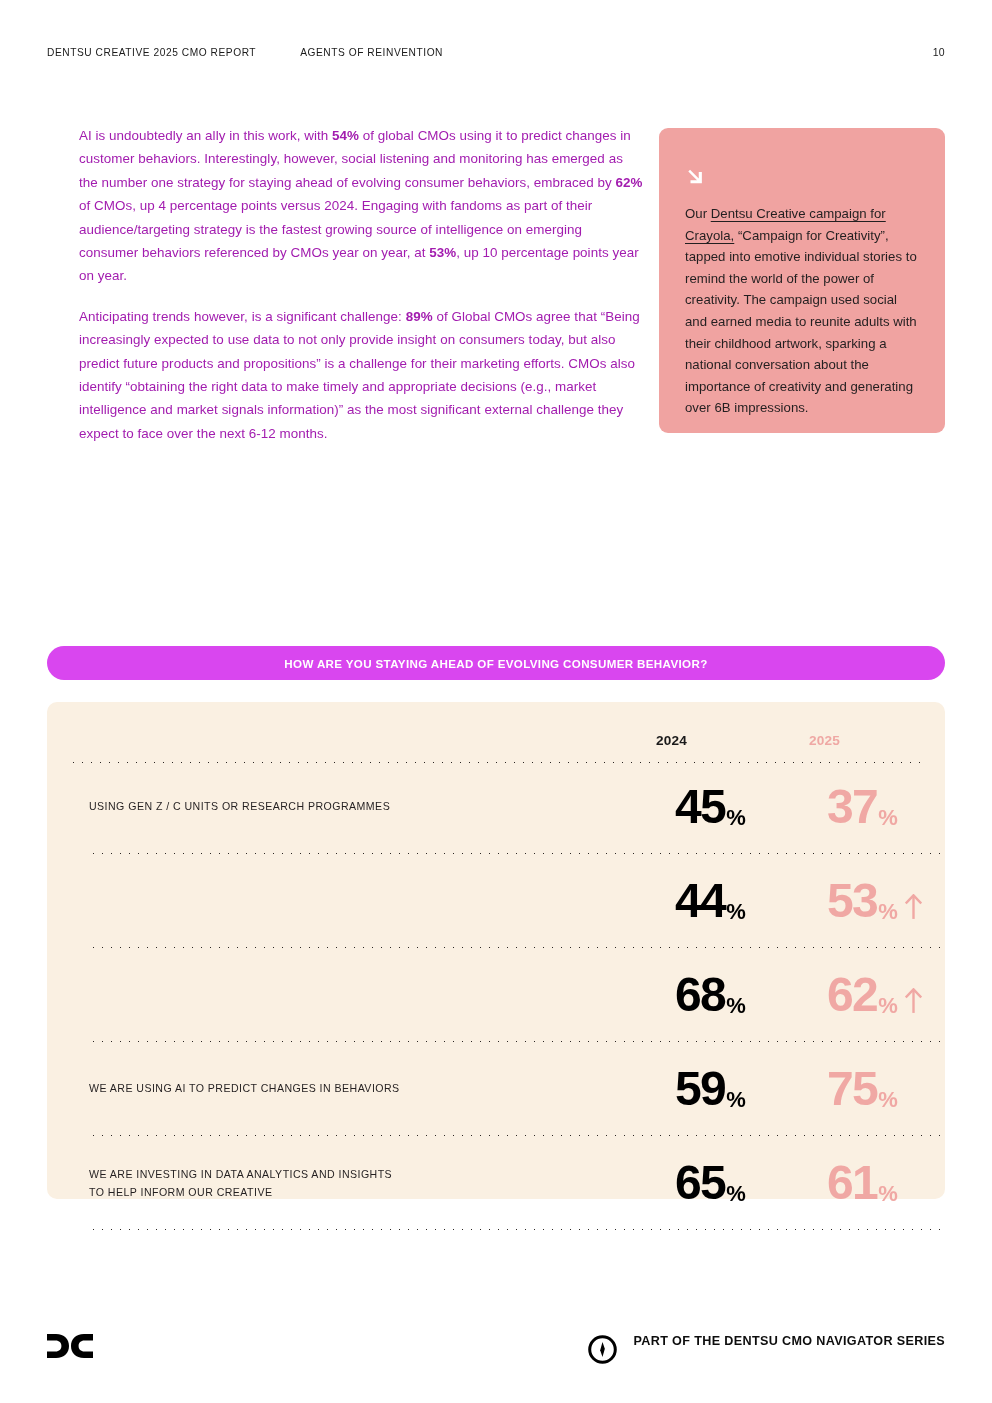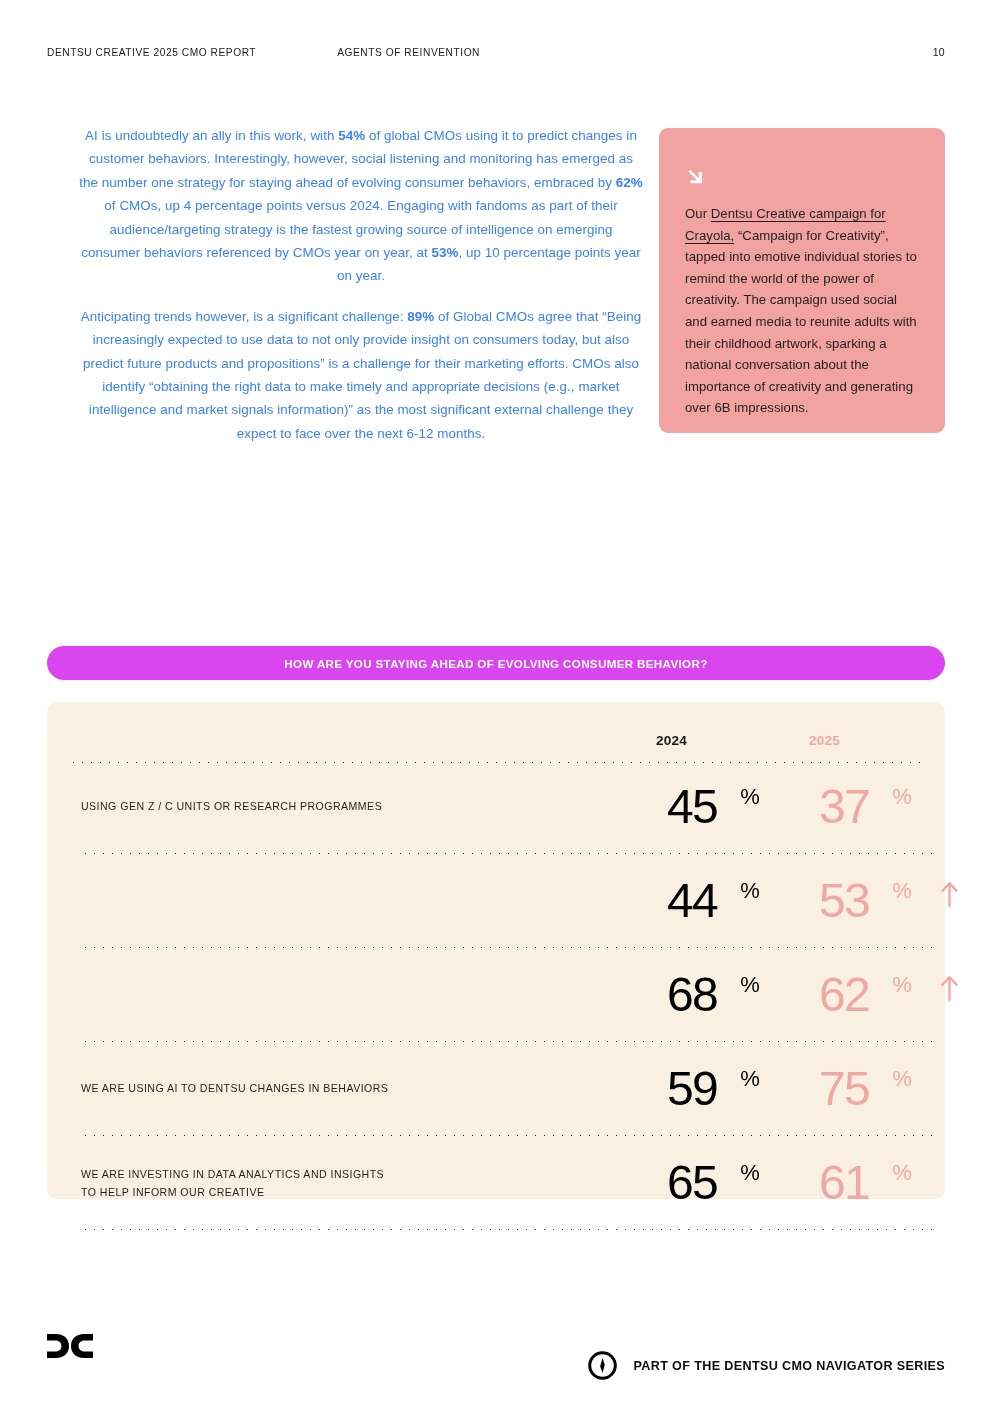--- a/index.html
+++ b/index.html
@@ -36,42 +36,42 @@
     color: #1a1a1a;
     font-weight: 400;
     white-space: nowrap;
   }
   .run-head .rh-section {
     font-size: 10.2px;
     letter-spacing: 0.55px;
     color: #1a1a1a;
     font-weight: 400;
     white-space: nowrap;
-    margin-left: 81px;
+    margin-left: 44px;
   }
   .run-head .rh-page {
     margin-left: auto;
     font-size: 10.5px;
     color: #1a1a1a;
     letter-spacing: 0.3px;
   }
 
   
   .body-col {
     position: absolute;
     top: 124px;
     left: 47px;
     width: 596px;
   }
   .para {
     font-size: 13.4px;
     line-height: 23.4px;
-    color: #3b82f6;
+    color: #a21caf;
     letter-spacing: 0.05px;
-    text-align: center;
+    text-align: left;
     margin-left: 32px;
   }
   .para + .para { margin-top: 17px; }
   .para b { font-weight: 700; }
 
   
   .callout {
     position: absolute;
     top: 128px;
     left: 659px;
@@ -153,21 +153,21 @@
     height: 3px;
     background-image: radial-gradient(#2b2623 0.8px, transparent 0.9px);
     background-size: 9px 3px;
     background-repeat: repeat-x;
     background-position: 0 1px;
   }
 
   .rows {
     position: absolute;
     top: 58px;
-    left: 4px;
+    left: 12px;
     width: 100%;
     padding-left: 8px;
   }
   .srow {
     position: relative;
     height: 94px;
     width: 100%;
   }
   .srow .label {
     position: absolute;
@@ -178,24 +178,23 @@
     font-size: 10.6px;
     line-height: 17.5px;
     letter-spacing: 0.45px;
     color: #231f20;
   }
   .srow .val {
     position: absolute;
     top: 50%;
     transform: translateY(-50%);
     display: flex;
-    align-items: flex-start;
-    font-weight: 400;
+    align-items: flex-end;
+    font-weight: 700;
     line-height: 1;
-    gap: 22px;
   }
   .srow .val .num {
     font-size: 48px;
     letter-spacing: -1.6px;
     line-height: 0.92;
   }
   .srow .val .pct {
     font-size: 22px;
     line-height: 1;
     margin-top: 1px;
@@ -217,23 +216,23 @@
     height: 50px;
   }
   .dc-logo {
     position: absolute;
     left: 0;
     top: 5px;
   }
   .nav-series {
     position: absolute;
     right: 0;
-    top: 25px;
+    top: 9px;
     display: flex;
-    align-items: center;
+    align-items: flex-start;
     gap: 16px;
   }
   .nav-series .ns-text {
     font-size: 12.6px;
     font-weight: 700;
     letter-spacing: 0.35px;
     color: #0d0d0d;
     white-space: nowrap;
   }
 </style>
@@ -310,21 +309,21 @@
             <span class="num">62</span>
             <span class="pct">%</span>
             <span class="uparrow"><svg width="17" height="26" viewBox="0 0 17 26">
                 <path d="M8.5 1.5 L8.5 25" stroke="currentColor" stroke-width="2.4" fill="none"></path>
                 <path d="M1.6 8.6 L8.5 1.4 L15.4 8.6" stroke="currentColor" stroke-width="2.4" fill="none" stroke-linecap="square"></path>
               </svg></span>
           </div>
           <div class="rule" style="top: 91px;"></div>
         </div>
         <div class="srow">
-          <div class="label">WE ARE USING AI TO DENTSU CHANGES IN BEHAVIORS</div>
+          <div class="label">WE ARE USING AI TO PREDICT CHANGES IN BEHAVIORS</div>
           <div class="val v2024">
             <span class="num">59</span>
             <span class="pct">%</span>
           </div>
           <div class="val v2025">
             <span class="num">75</span>
             <span class="pct">%</span>
           </div>
           <div class="rule" style="top: 91px;"></div>
         </div>

